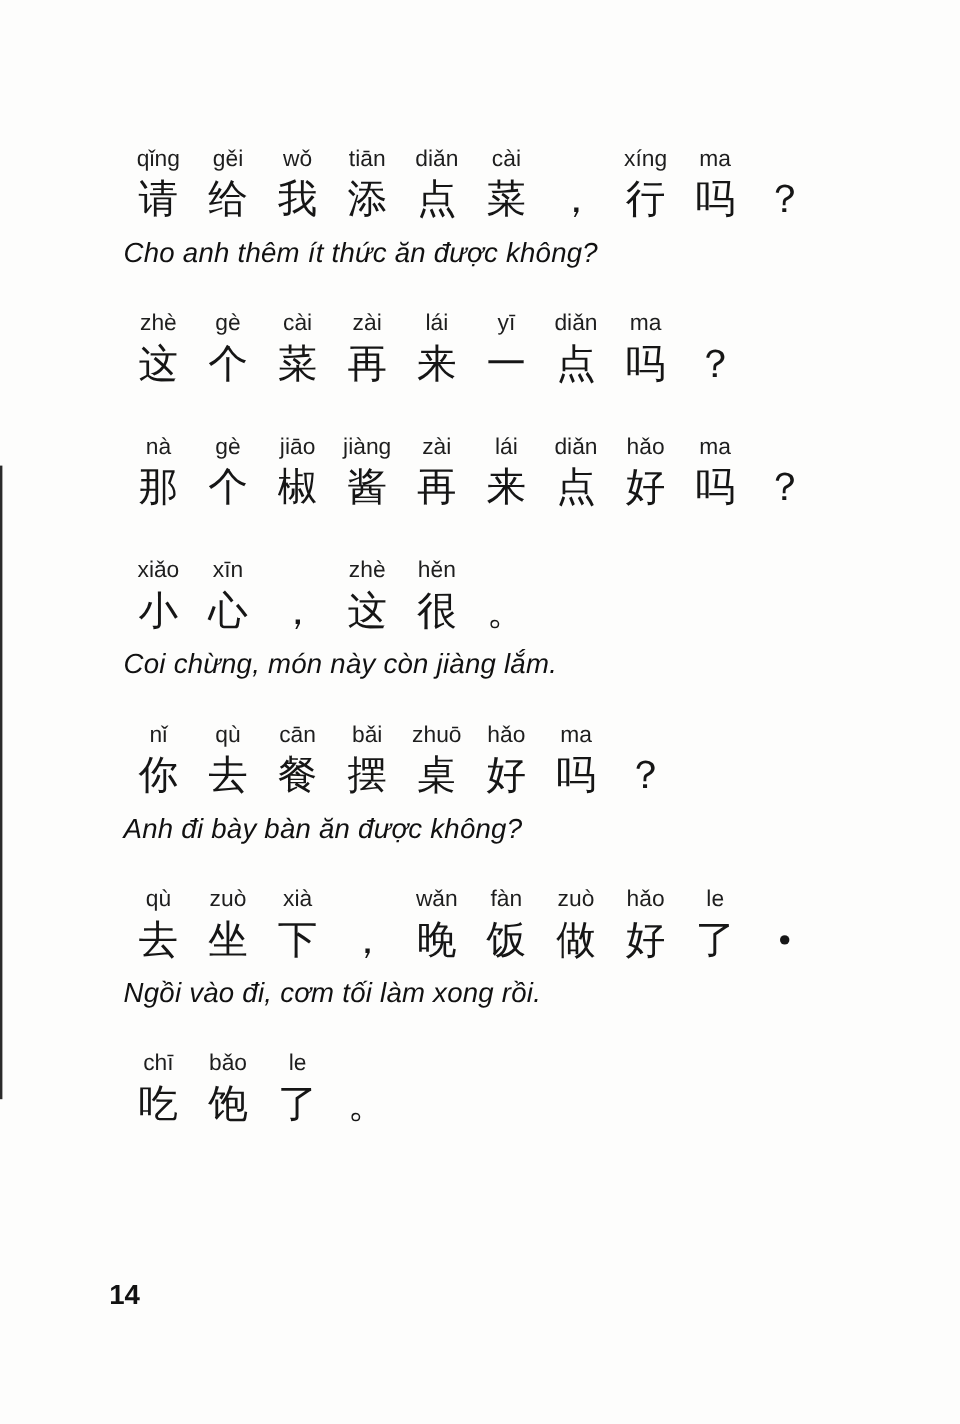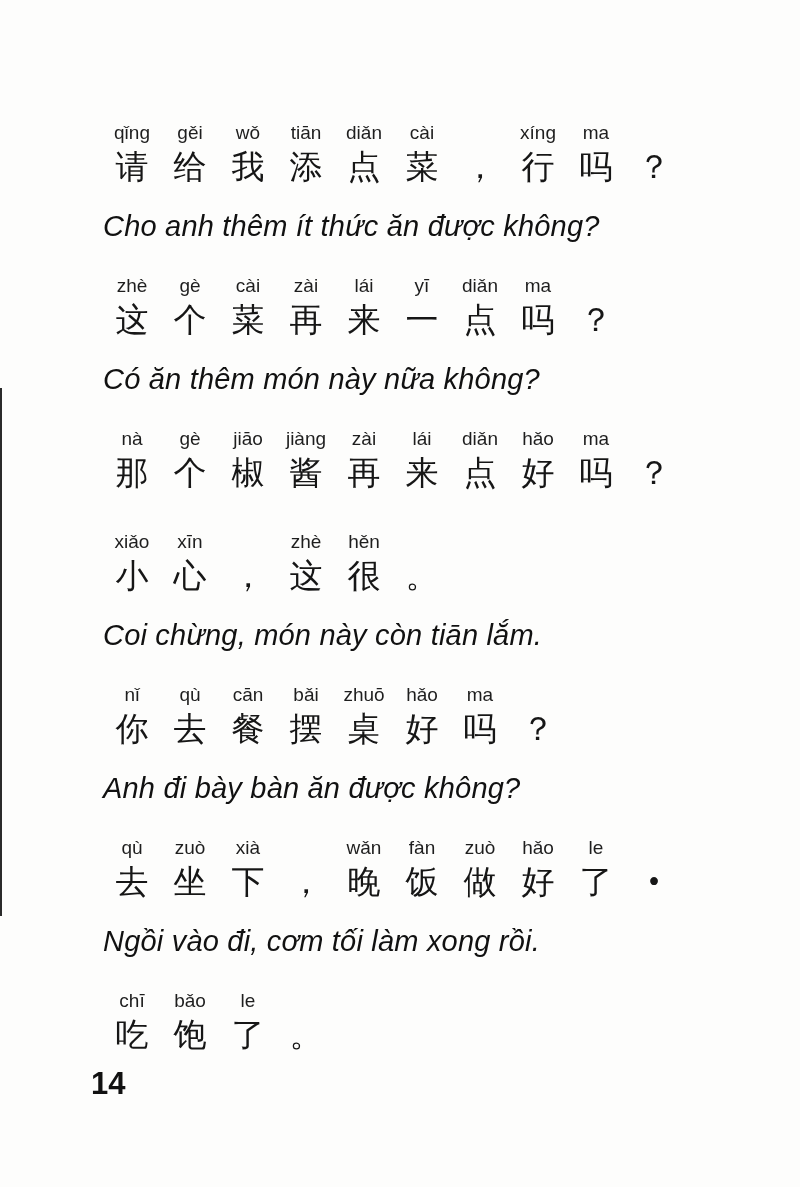--- a/index.html
+++ b/index.html
@@ -43,31 +43,31 @@
   }
   .zh {
     font-family: "Liberation Serif", "DejaVu Serif", serif;
     font-size: 33px;
     line-height: 45px;
     height: 45px;
     color: #161616;
   }
   .viet {
     font-style: italic;
-    font-size: 29px;
+    font-size: 23px;
     line-height: 27px;
-    margin-top: 23px;
+    margin-top: 7px;
     letter-spacing: 0.2px;
     color: #111;
   }
   .page-number {
     position: absolute;
     left: 91px;
     top: 1066px;
-    font-size: 31px;
+    font-size: 23px;
     font-weight: bold;
     color: #111;
   }
 </style>
 </head>
 <body>
 
 <div class="page">
   <div class="scan-edge"></div>
 
@@ -150,21 +150,20 @@
           </div>
           <div class="cell">
             <div class="py">ma</div>
             <div class="zh">吗</div>
           </div>
           <div class="cell">
             <div class="py"></div>
             <div class="zh">？</div>
           </div>
         </div>
-    <div class="viet">Có ăn thêm món này nữa không?</div>
   </section>
 
   <section class="phrase">
     <div class="cells">
           <div class="cell">
             <div class="py">nà</div>
             <div class="zh">那</div>
           </div>
           <div class="cell">
             <div class="py">gè</div>
@@ -225,21 +224,21 @@
           </div>
           <div class="cell">
             <div class="py">hěn</div>
             <div class="zh">很</div>
           </div>
           <div class="cell">
             <div class="py"></div>
             <div class="zh">。</div>
           </div>
         </div>
-    <div class="viet">Coi chừng, món này còn tiān lắm.</div>
+    <div class="viet">Coi chừng, món này còn jiàng lắm.</div>
   </section>
 
   <section class="phrase">
     <div class="cells">
           <div class="cell">
             <div class="py">nǐ</div>
             <div class="zh">你</div>
           </div>
           <div class="cell">
             <div class="py">qù</div>

